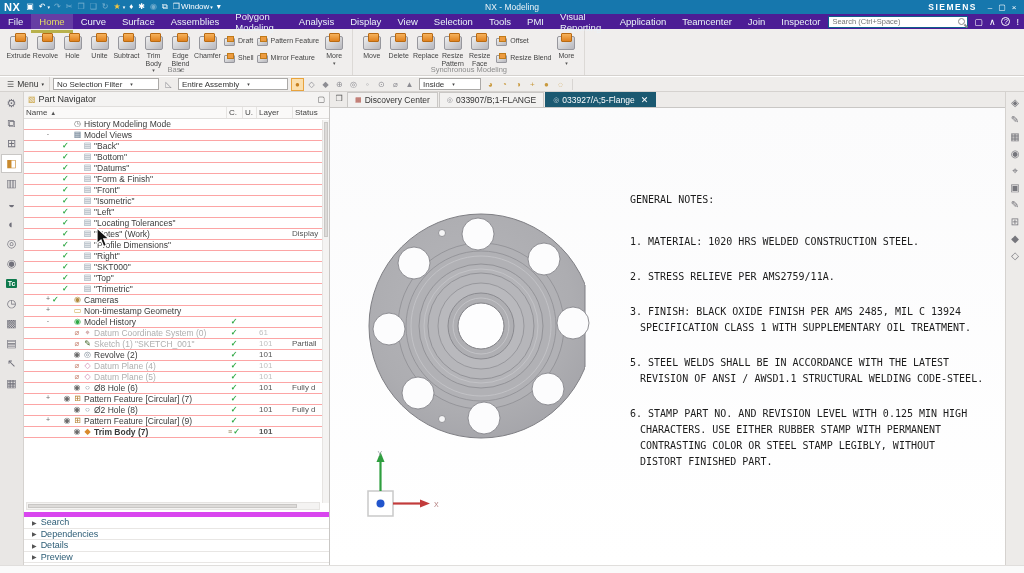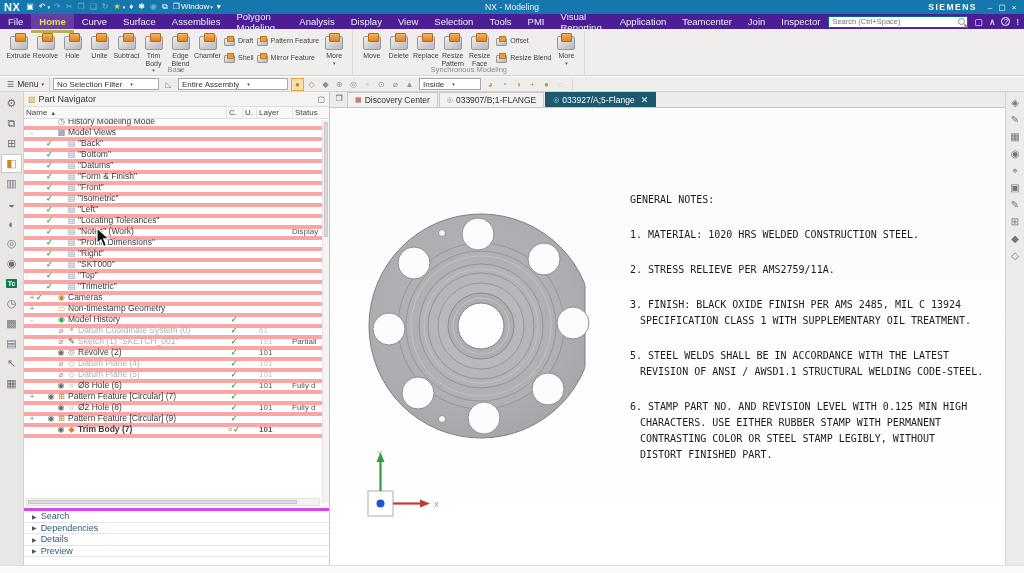--- a/index.html
+++ b/index.html
@@ -19,21 +19,21 @@
 .star{color:#F4C73F}
 .titlebar .wtitle{position:absolute;left:50%;transform:translateX(-50%);top:2px;font-size:8.5px;color:#EAF2F7}
 .tb-right{margin-left:auto;display:flex;align-items:center;gap:7px;padding-right:4px}
 .brand{font-weight:bold;letter-spacing:1.5px;font-size:8.5px}
 .winbtn{font-size:8px;width:12px;text-align:center}
 
 
 .menubar{position:absolute;top:14px;width:100%;height:15px;background:#4c1d95;display:flex;align-items:center;color:#EAF2F7;font-size:9.5px;z-index:9}
 .mtabs{display:flex;align-items:stretch}
 .mtab{padding:0 8px;display:flex;align-items:center}
-.mtab.active{background:rgba(255,255,255,.15);color:#E7DF62;box-shadow:inset 0 -3px 0 #B8B14C;font-weight:bold}
+.mtab.active{background:rgba(255,255,255,.15);color:#E7DF62;box-shadow:inset 0 -3px 0 #B8B14C;font-weight:normal}
 .mb-right{margin-left:auto;display:flex;align-items:center;gap:6px;padding-right:5px}
 .searchbox{display:flex;align-items:center;background:#fff;border:1px solid #0E5E8C;height:12px;width:140px;padding-right:2px}
 .searchbox input{border:0;outline:0;flex:1;font-size:7.5px;padding:0 3px;color:#666;font-family:"Liberation Sans",sans-serif;min-width:0}
 .mag{width:7px;height:7px;border:1.5px solid #8a8a8a;border-radius:50%;position:relative;flex:0 0 7px}
 .mag::after{content:"";position:absolute;width:4px;height:1.5px;background:#8a8a8a;transform:rotate(45deg);left:5px;top:6px}
 .mbi{font-size:9px;color:#fff}
 .mbi.help{border:1px solid #fff;border-radius:50%;width:9px;height:9px;font-size:7px;display:flex;align-items:center;justify-content:center}
 
 
 .ribbon{position:absolute;top:29px;width:100%;height:47px;background:#F0EEED;border-bottom:1px solid #D5D2CF}
@@ -87,21 +87,21 @@
 .panel{width:306px;background:#fff;border-right:1px solid #C9C7C5;position:relative;display:flex;flex-direction:column}
 .panel-header{height:15px;flex:0 0 15px;display:flex;align-items:center;font-size:9px;color:#333;background:#F4F3F2;border-bottom:1px solid #E0DEDC;padding:0 4px;gap:3px}
 .ph-icon{color:#C9A23F;font-size:8px}
 .float-ic{margin-left:auto;color:#555;font-size:8px}
 .colrow{height:12px;flex:0 0 12px;display:flex;align-items:center;font-size:8px;color:#444;background:#FAF9F8;border-bottom:1px solid #E0DEDC;padding-right:7px}
 .colrow .ch{border-left:1px solid #E6E4E2;height:100%;display:flex;align-items:center;padding-left:2px}
 .ch-name{flex:1;border-left:0!important;padding-left:6px;gap:3px}
 .sortarrow{font-size:6px;color:#555}
 .ch-c{width:16px}.ch-u{width:14px}.ch-layer{width:36px}.ch-status{width:30px;overflow:hidden;white-space:nowrap}
 .tree{flex:1;overflow:hidden;position:relative;padding-right:7px}
-.trow{height:11px;display:flex;align-items:flex-end;font-size:8.5px;color:#3a3a3a;border-bottom:4px solid #fca5a5;padding-left:4px}
+.trow{height:11px;display:flex;align-items:flex-start;font-size:8.5px;color:#3a3a3a;border-bottom:1px solid #fca5a5;padding-left:20px}
 .trow.gray{color:#AFAFAF}
 .trow.bold .tname,.trow.bold .tlayer{font-weight:bold}
 .tind{display:inline-block;width:0;flex:0 0 auto}
 .tind[data-ind="1"]{width:10px}
 .texp{width:8px;flex:0 0 8px;font-size:7px;color:#666;text-align:center;line-height:8px}
 .tchk{width:10px;flex:0 0 10px;color:#2FA845;font-size:8px;visibility:hidden;font-weight:bold}
 .tchk.show{visibility:visible}
 .tvis{width:10px;flex:0 0 10px;font-size:8px;color:#6a6a6a;text-align:center}
 .tvis[data-vis="on"]::before{content:"◉"}
 .tvis[data-vis="off"]::before{content:"⌀";color:#C98A7A}
@@ -126,40 +126,40 @@
 .stackic{display:none;color:#8a7a4a;font-size:7px;font-weight:normal}
 .stackic.show{display:inline}
 .tu-col{width:14px;flex:0 0 14px}
 .tlayer{width:36px;flex:0 0 36px;font-size:8px;color:#555;padding-left:3px}
 .trow.gray .tlayer{color:#BFBFBF}
 .tstatus{width:30px;flex:0 0 30px;font-size:8px;color:#555;white-space:nowrap;overflow:hidden}
 .vscroll{position:absolute;right:0;top:28px;bottom:62px;width:7px;background:#F4F3F2;border-left:1px solid #E6E4E2}
 .vthumb{position:absolute;top:2px;left:1px;right:1px;height:115px;background:#DDDBD9;border:1px solid #C9C7C5}
 .hscroll{height:8px;flex:0 0 8px;margin:0 9px 2px 2px;background:#F4F3F2;border:1px solid #E6E4E2;position:relative}
 .hthumb{position:absolute;top:1px;bottom:1px;left:1px;width:92%;background:#DDDBD9;border:1px solid #C9C7C5}
-.sections{border-top:3px solid #d946ef;flex:0 0 auto;margin-bottom:8px}
+.sections{border-top:5px solid #d946ef;flex:0 0 auto;margin-bottom:2px}
 .section{height:11.5px;display:flex;align-items:center;font-size:9px;color:#2D5D76;border-bottom:1px solid #E8E6E4;padding-left:8px;gap:4px}
 .sec-arrow{font-size:6px;color:#555}
 
 
 .workarea{flex:1;display:flex;flex-direction:column;min-width:0}
 .tabrow{height:16px;flex:0 0 16px;background:#EDEBE9;border-bottom:1px solid #C9C7C5;display:flex;align-items:flex-end;gap:1px;padding-left:2px}
 .trg-ic{width:14px;height:13px;display:flex;align-items:center;justify-content:center;font-size:8px;color:#555;margin-bottom:2px}
 .dtabs{display:flex;align-items:flex-end;gap:1px}
 .dtab{height:15px;display:flex;align-items:center;gap:3px;font-size:8.5px;padding:0 7px;background:#F2F1F0;border:1px solid #C9C7C5;border-bottom:0;color:#333;white-space:nowrap}
 .dtab.active{background:#1B5971;color:#fff;border-color:#1B5971}
 .dico{font-size:7px}
 .dico[data-icon="discovery"]::before{content:"▦";color:#B05348}
 .dico[data-icon="part"]::before{content:"◎";color:#8a8a8f}
 .dtab.active .dico[data-icon="part"]::before{color:#cfdce2}
 .tclose{display:none;font-size:9px;margin-left:3px;line-height:8px}
 .dtab.active .tclose{display:inline}
 .viewport{flex:1;position:relative;background:linear-gradient(#FBFBFC,#FFFFFF);overflow:hidden}
 .notes{position:absolute;left:300px;top:84px;width:378px;font-family:"DejaVu Sans Mono",monospace;font-size:10px;color:#1b1b1b;line-height:16px}
-.ntitle{margin-bottom:19px}
+.ntitle{margin-bottom:26px}
 .note-item{margin-bottom:19px}
 .note-line+.note-line{padding-left:10px}
 .flange-svg{position:absolute;left:35px;top:95px}
 .triad-svg{position:absolute;left:30px;top:340px}
 .cursor-svg{position:absolute;left:96px;top:227px;z-index:50}
 .bottomstrip{position:absolute;left:0;top:565px;width:100%;height:8px;background:#FAFAFA;border-top:1px solid #E0DEDC}
 </style>
 </head>
 <body>
 

